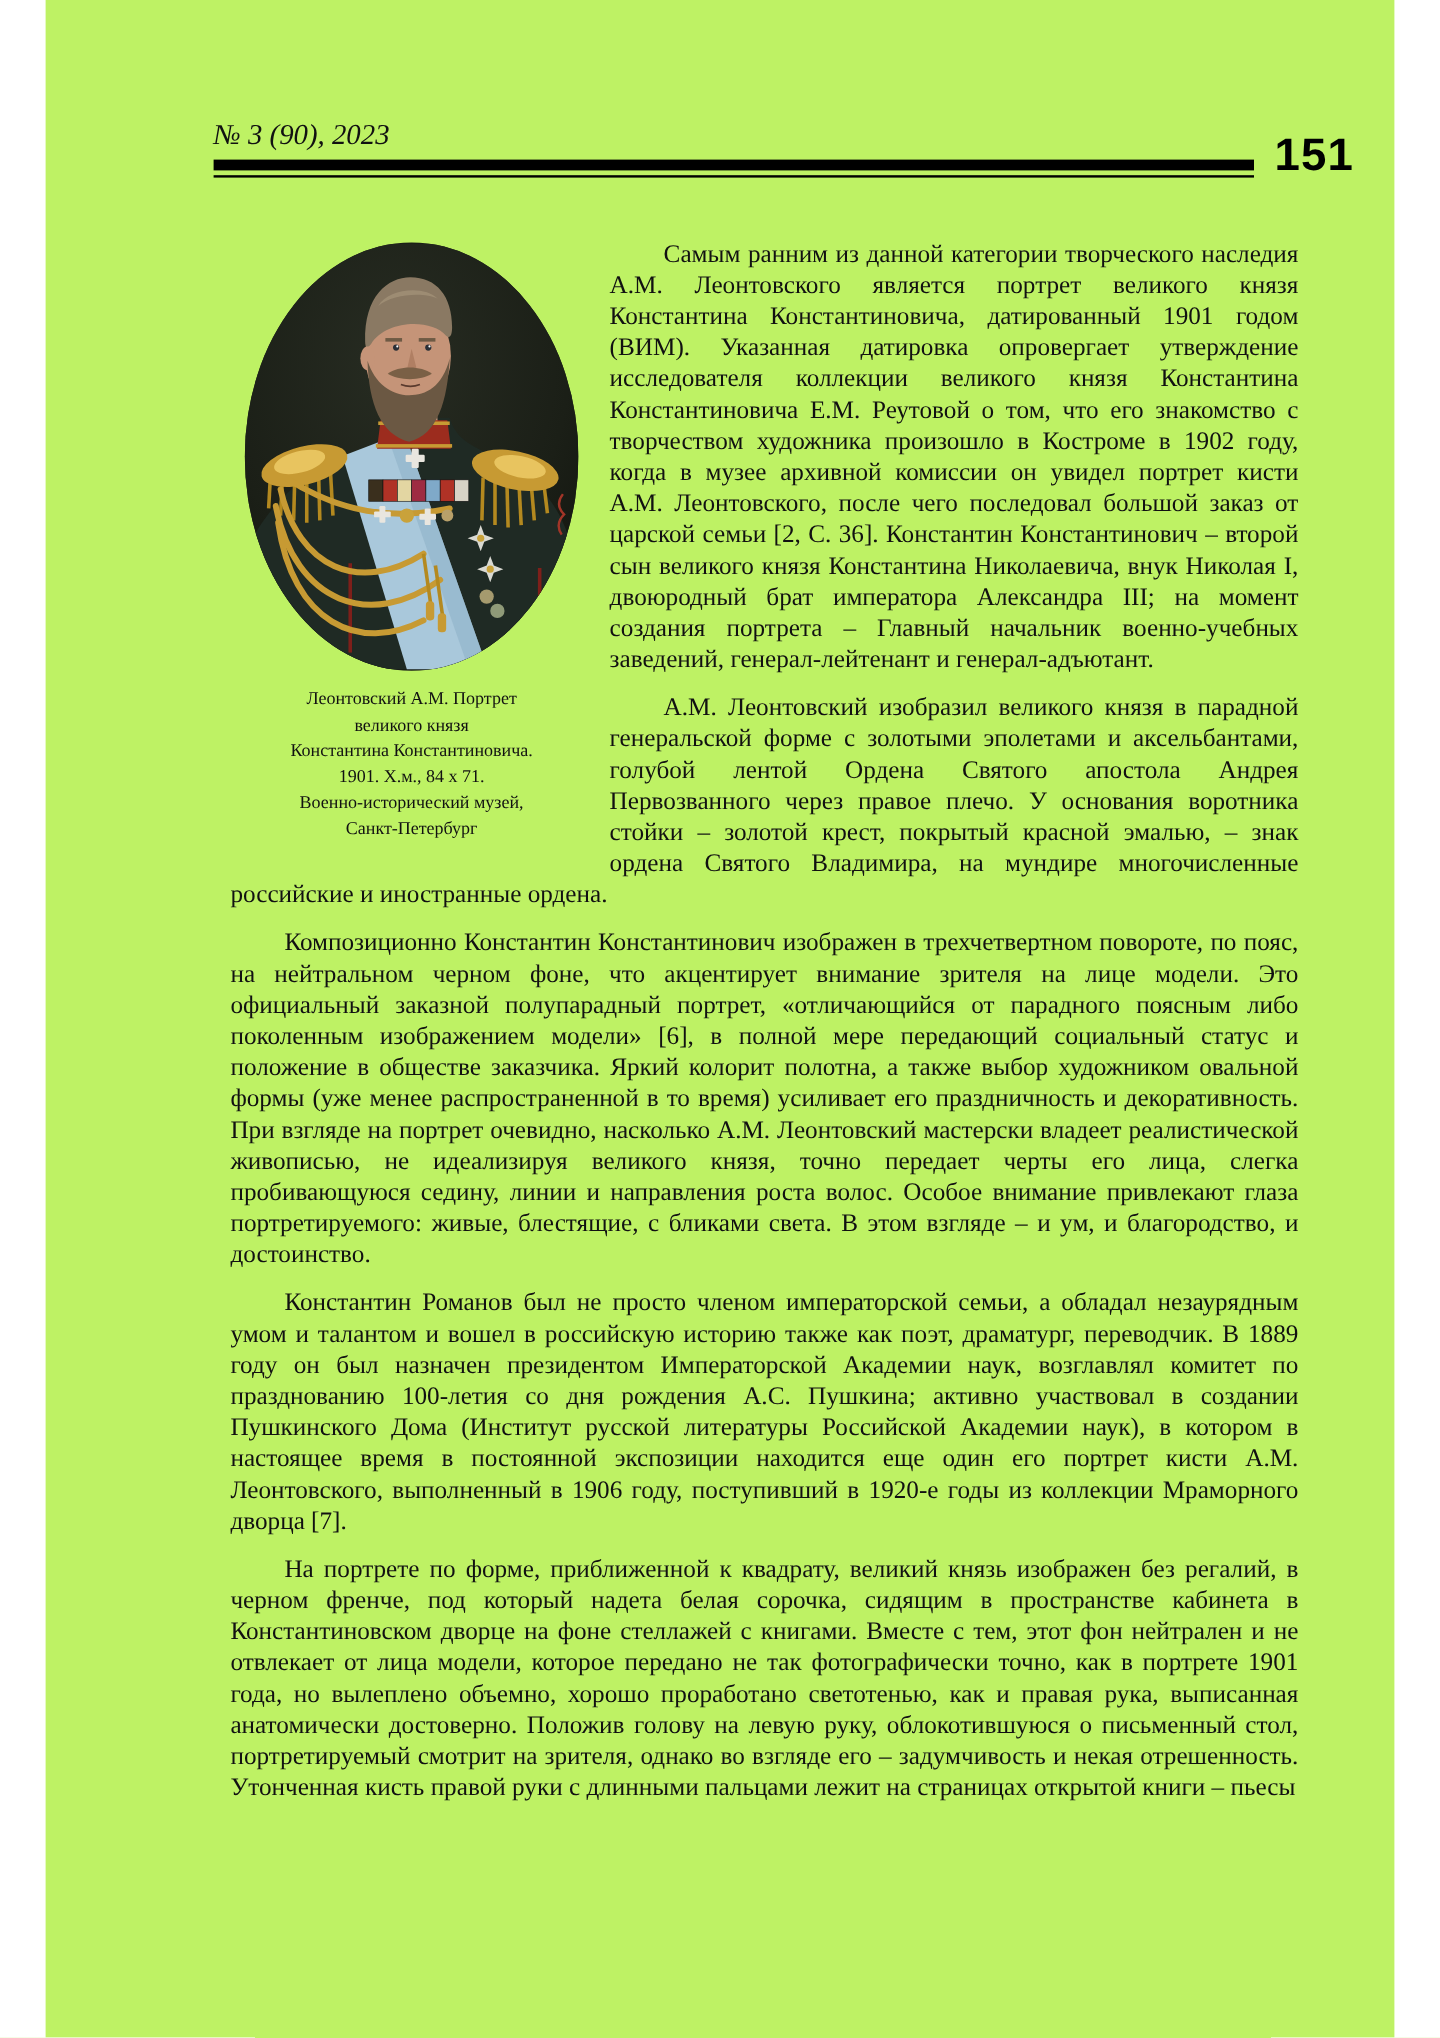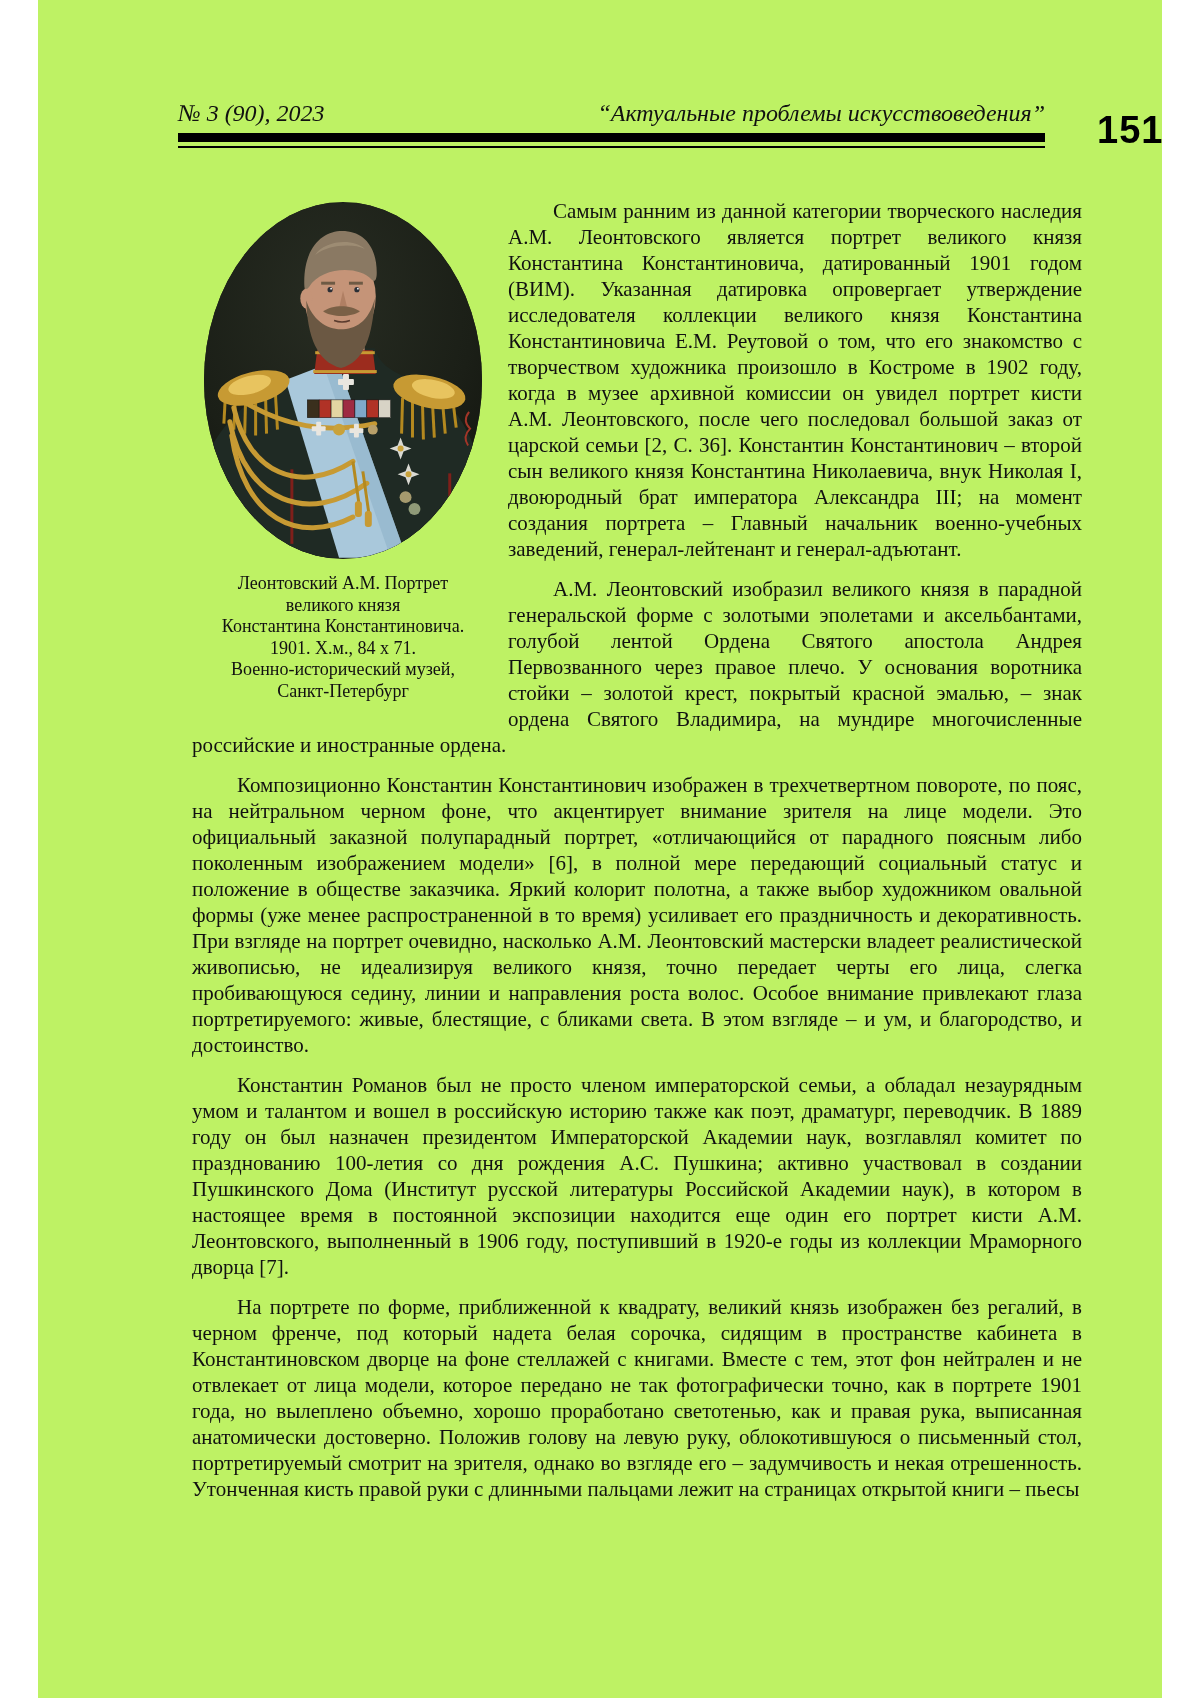--- a/index.html
+++ b/index.html
@@ -23,21 +23,21 @@
     font-style: italic;
     font-size: 24px;
     line-height: 26px;
     white-space: nowrap;
   }
   .rules { margin-left: 140px; width: 867px; margin-top: 7px; }
   .rule-thick { height: 9px; background: #000; }
   .rule-thin  { height: 2px; background: #000; margin-top: 4px; }
   .pagenum {
     position: absolute;
-    left: 1059px;
+    left: 1024px;
     top: 111px;
     font-family: "Liberation Sans", sans-serif;
     font-weight: bold;
     font-size: 38px;
     line-height: 38px;
     letter-spacing: 1px;
     color: #000;
   }
   
   .content {
@@ -59,36 +59,35 @@
     width: 278px;
     height: 357px;
     margin: 0 auto;
     border-radius: 50%;
     overflow: hidden;
     background: #1b1f17;
   }
   .oval svg { display: block; }
   .fig figcaption {
     margin-top: 14px;
-    font-size: 18px;
+    font-size: 15px;
     line-height: 21.5px;
     text-align: center;
     text-indent: 0;
     white-space: pre-line;
   }
 </style>
 </head>
 <body>
 
 <div class="page">
 
   <header>
     <div class="header-row">
       <span>№ 3 (90), 2023</span>
-      <span>“Актуальные проблемы искусствоведения”</span>
     </div>
     <div class="rules">
       <div class="rule-thick"></div>
       <div class="rule-thin"></div>
     </div>
     <span class="pagenum">151</span>
   </header>
 
   <main class="content">
 

